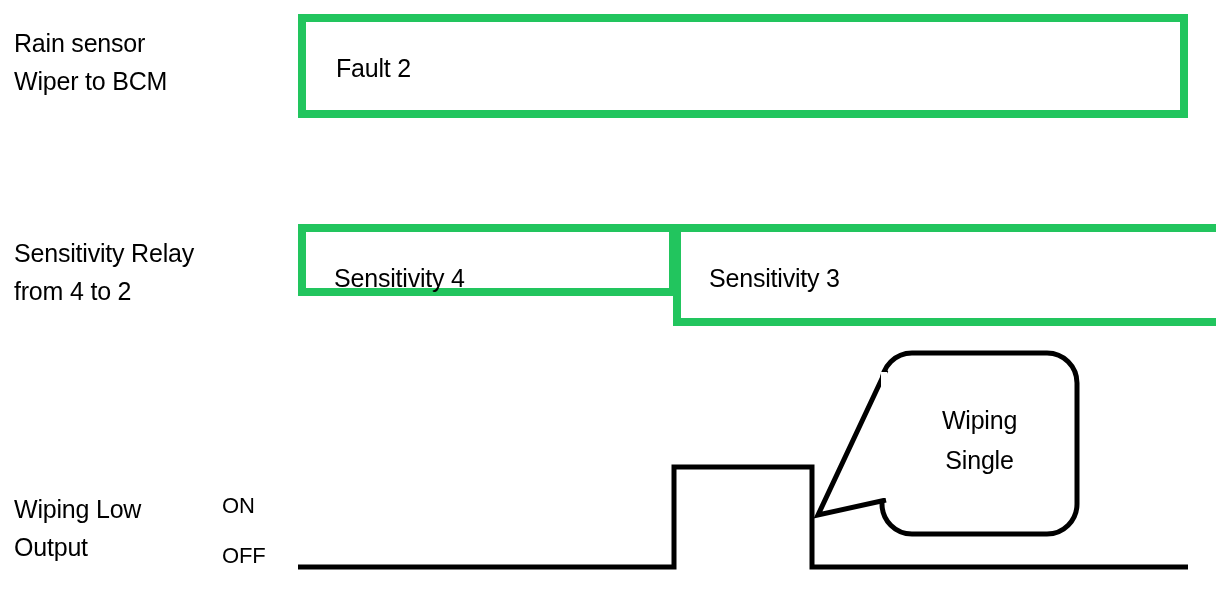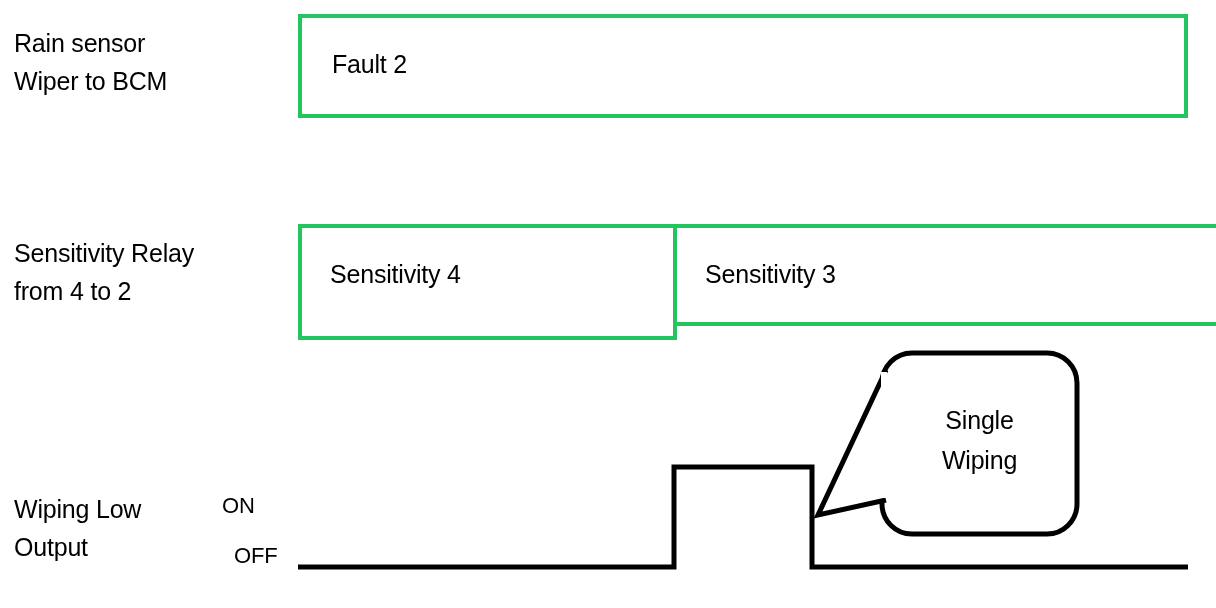--- a/index.html
+++ b/index.html
@@ -29,21 +29,21 @@
     position: absolute;
     font-size: 22px;
     line-height: 28px;
     letter-spacing: -0.2px;
     color: #000;
     white-space: nowrap;
   }
   .signal-box {
     position: absolute;
     box-sizing: border-box;
-    border: 4px solid #22c55e;
+    border: 8px solid #22c55e;
     background: #fff;
   }
   .signal-box .box-text {
     position: absolute;
     font-size: 25px;
     letter-spacing: -0.2px;
     white-space: nowrap;
     color: #000;
   }
   #fault-box .box-text { left: 30px; top: 32px; }
@@ -80,46 +80,46 @@
 
   <div class="signal-box" id="fault-box" style="left:298px; top:14px; width:890px; height:104px;">
     <span class="box-text">Fault 2</span>
   </div>
 
   <div class="row-label" style="left:14px; top:234px;">
     <div>Sensitivity Relay</div>
     <div>from 4 to 2</div>
   </div>
 
-  <div class="signal-box" id="sens4-box" style="left:298px; top:224px; width:379px; height:116px;">
+  <div class="signal-box" id="sens4-box" style="left:298px; top:224px; width:379px; height:72px;">
     <span class="box-text">Sensitivity 4</span>
   </div>
 
   <div class="signal-box" id="sens3-box" style="left:673px; top:224px; width:610px; height:102px;">
     <span class="box-text">Sensitivity 3</span>
   </div>
 
   <div class="row-label" style="left:14px; top:490px;">
     <div>Wiping Low</div>
     <div>Output</div>
   </div>
 
   <div class="state-label" style="left:222px; top:492px;">ON</div>
 
-  <div class="state-label" style="left:222px; top:542px;margin-left:12px;">OFF</div>
+  <div class="state-label" style="left:222px; top:542px;">OFF</div>
 
   <svg class="waveform-svg" viewBox="0 0 1216 608">
 
     <polyline points="298,567 674,567 674,467 812,467 812,567 1188,567" fill="none" stroke="#000000" stroke-width="5" stroke-linejoin="miter" stroke-linecap="butt"></polyline>
 
     <rect x="882" y="353" width="195" height="181" rx="30" ry="30" fill="#ffffff" stroke="#000000" stroke-width="5"></rect>
 
     <path d="M 886,370 L 818,515 L 886,500" fill="#ffffff" stroke="#000000" stroke-width="5" stroke-linejoin="miter" stroke-linecap="butt"></path>
 
     <line x1="884" y1="372" x2="884" y2="498" stroke="#ffffff" stroke-width="6"></line>
   </svg>
 
   <div class="callout-text" style="left:882px; top:400px; width:195px;">
+    <div>Wiping</div>
     <div>Single</div>
-    <div>Wiping</div>
   </div>
 
 </div>
 
 </body></html>

